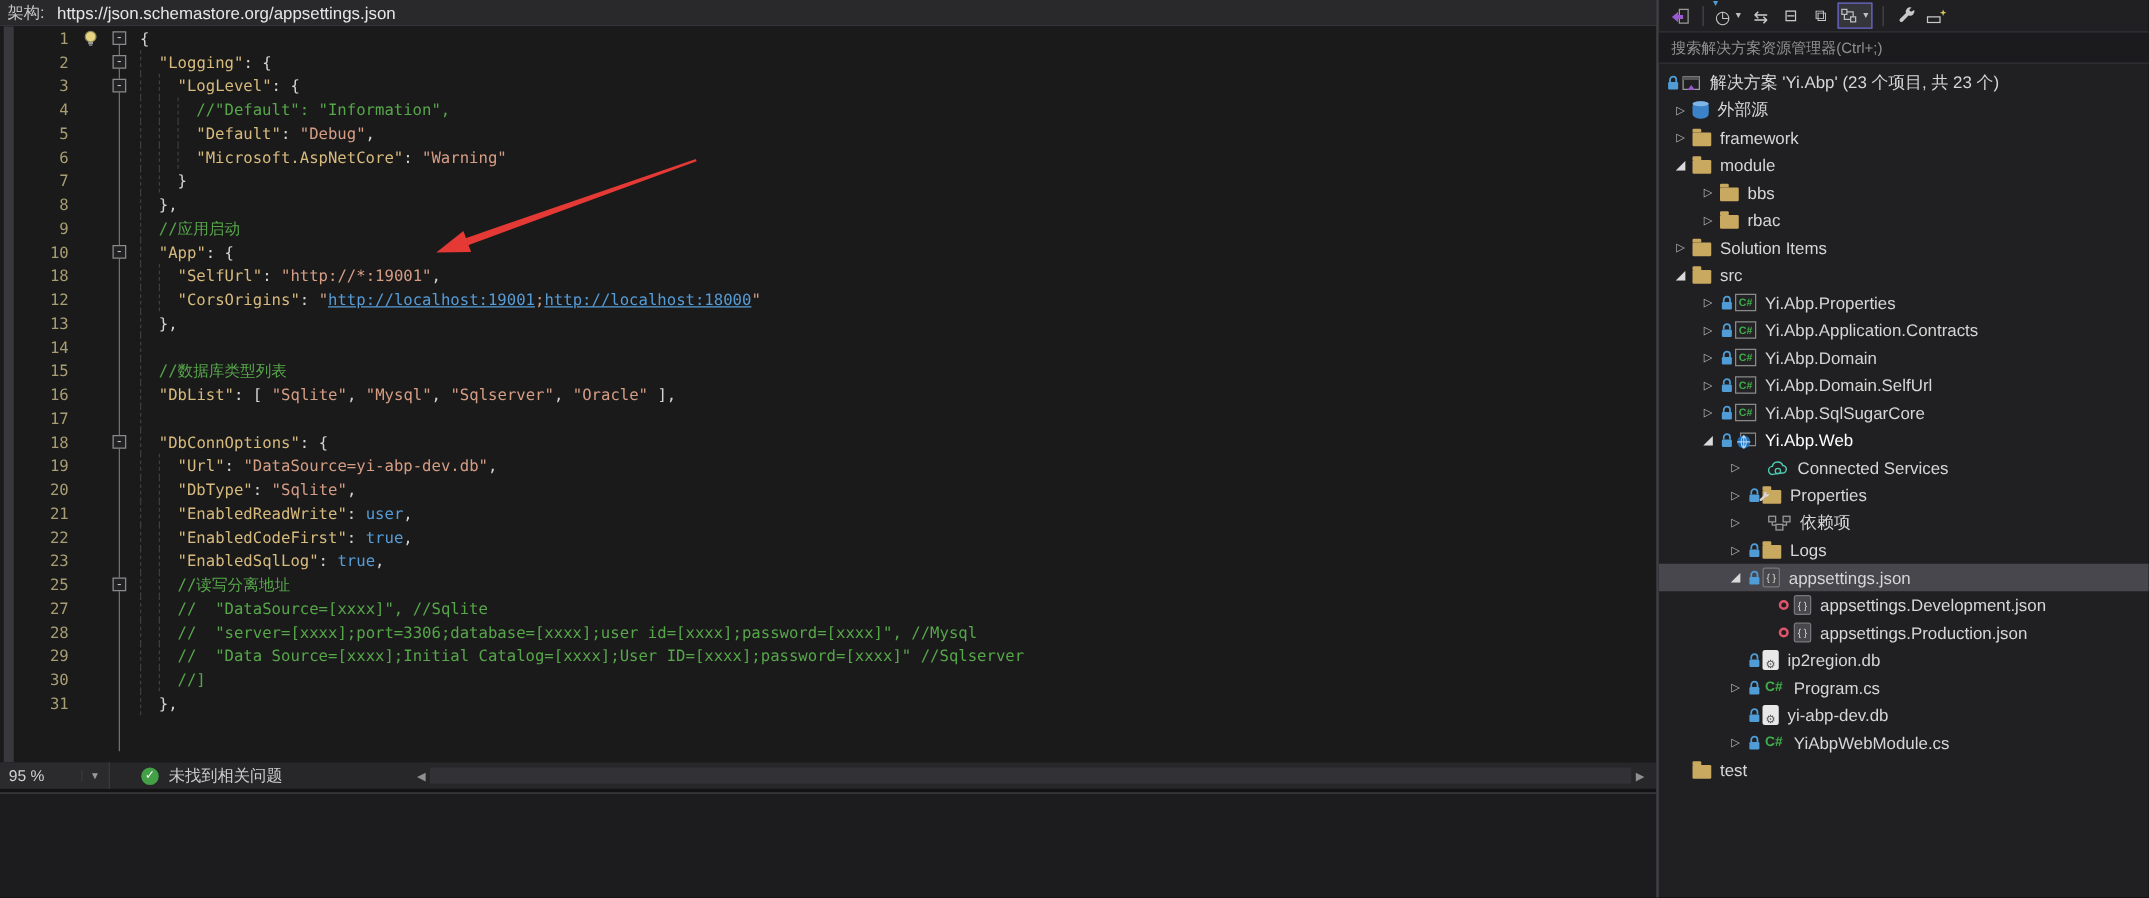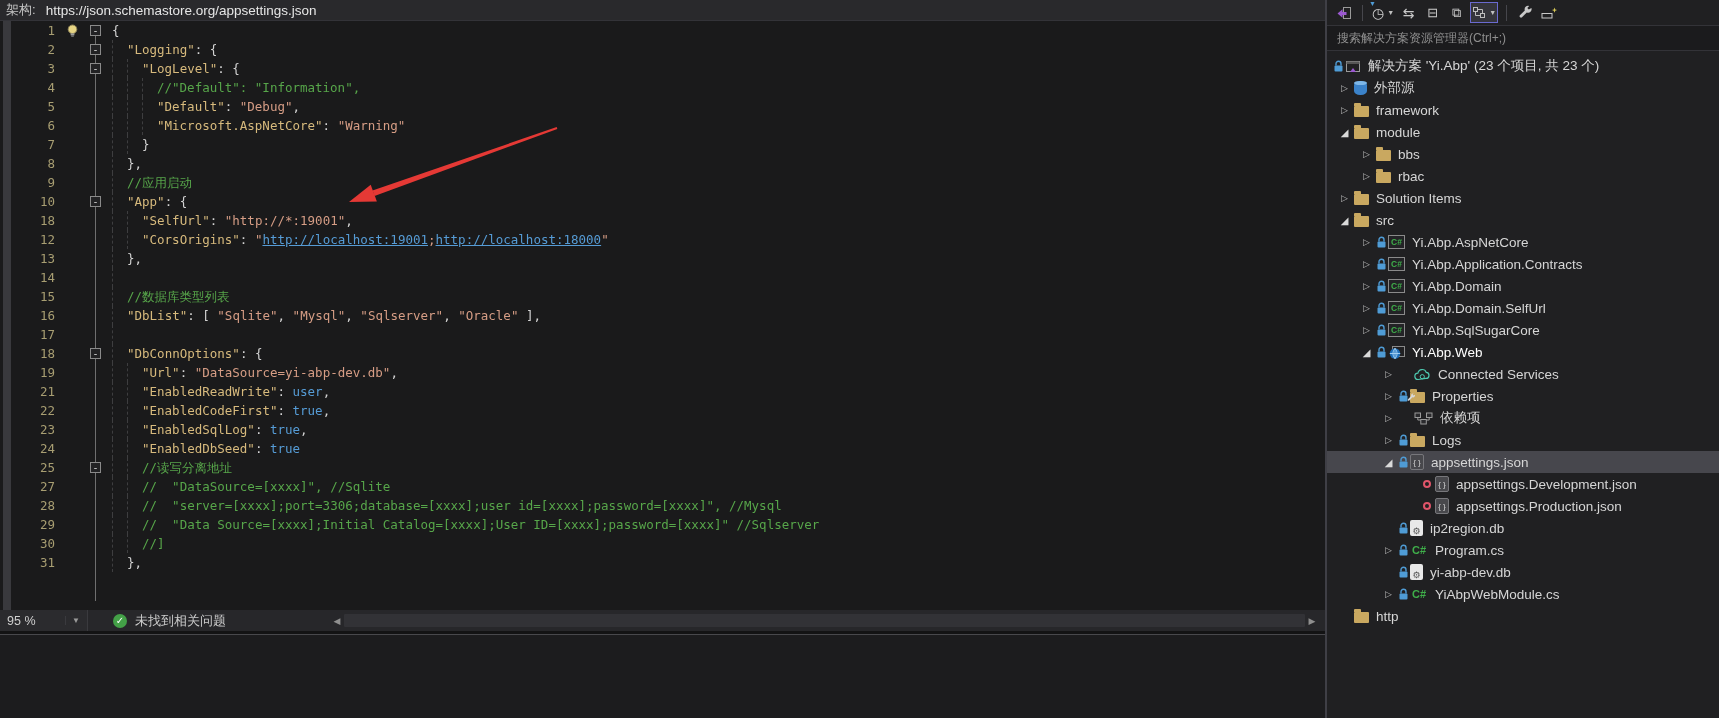--- a/index.html
+++ b/index.html
@@ -221,42 +221,42 @@
             </span>
             <span class="code" style="padding-left: 21px;"><span class="guide" style="left: 5.5px;"></span><span class="tk-k">"DbConnOptions"</span><span class="tk-p">: {</span></span>
           </div>
           <div class="line">
             <span class="ln">19</span>
             <span class="cell-b"></span>
             <span class="cell-f"></span>
             <span class="code" style="padding-left: 36px;"><span class="guide" style="left: 5.5px;"></span><span class="guide" style="left: 20.5px;"></span><span class="tk-k">"Url"</span><span class="tk-p">: </span><span class="tk-s">"DataSource=yi-abp-dev.db"</span><span class="tk-p">,</span></span>
           </div>
           <div class="line">
+            <span class="ln">20</span>
+            <span class="cell-b"></span>
+            <span class="cell-f"></span>
+            <span class="code" style="padding-left: 36px;"><span class="guide" style="left: 5.5px;"></span><span class="guide" style="left: 20.5px;"></span><span class="tk-k">"DbType"</span><span class="tk-p">: </span><span class="tk-s">"Sqlite"</span><span class="tk-p">,</span></span>
+          </div>
+          <div class="line">
             <span class="ln">21</span>
             <span class="cell-b"></span>
             <span class="cell-f"></span>
             <span class="code" style="padding-left: 36px;"><span class="guide" style="left: 5.5px;"></span><span class="guide" style="left: 20.5px;"></span><span class="tk-k">"EnabledReadWrite"</span><span class="tk-p">: </span><span class="tk-b">user</span><span class="tk-p">,</span></span>
           </div>
           <div class="line">
             <span class="ln">22</span>
             <span class="cell-b"></span>
             <span class="cell-f"></span>
             <span class="code" style="padding-left: 36px;"><span class="guide" style="left: 5.5px;"></span><span class="guide" style="left: 20.5px;"></span><span class="tk-k">"EnabledCodeFirst"</span><span class="tk-p">: </span><span class="tk-b">true</span><span class="tk-p">,</span></span>
           </div>
           <div class="line">
             <span class="ln">23</span>
             <span class="cell-b"></span>
             <span class="cell-f"></span>
             <span class="code" style="padding-left: 36px;"><span class="guide" style="left: 5.5px;"></span><span class="guide" style="left: 20.5px;"></span><span class="tk-k">"EnabledSqlLog"</span><span class="tk-p">: </span><span class="tk-b">true</span><span class="tk-p">,</span></span>
-          </div>
-          <div class="line">
-            <span class="ln">24</span>
-            <span class="cell-b"></span>
-            <span class="cell-f"></span>
-            <span class="code" style="padding-left: 36px;"><span class="guide" style="left: 5.5px;"></span><span class="guide" style="left: 20.5px;"></span><span class="tk-k">"EnabledDbSeed"</span><span class="tk-p">: </span><span class="tk-b">true</span></span>
           </div>
           <div class="line">
             <span class="ln">25</span>
             <span class="cell-b"></span>
             <span class="cell-f">
               <span class="foldbox">-</span>
             </span>
             <span class="code" style="padding-left: 36px;"><span class="guide" style="left: 5.5px;"></span><span class="guide" style="left: 20.5px;"></span><span class="tk-c">//读写分离地址</span></span>
           </div>
           <div class="line">
@@ -417,21 +417,21 @@
         </div>
         <div class="trow" style="padding-left: 30px;">
           <span class="exp">▷</span>
           <span class="ic">
             <svg width="11" height="13">
               <path d="M3 5.5V3.8a2.5 2.5 0 0 1 5 0V5.5" fill="none" stroke="#4f9cd6" stroke-width="1.4"></path>
               <rect x="1.5" y="5.5" width="8" height="6" rx="1" fill="#4f9cd6"></rect>
             </svg>
           </span>
           <span class="ic i-csproj">C#</span>
-          <span class="lbl">Yi.Abp.AspNetCore</span>
+          <span class="lbl">Yi.Abp.Properties</span>
         </div>
         <div class="trow" style="padding-left: 30px;">
           <span class="exp">▷</span>
           <span class="ic">
             <svg width="11" height="13">
               <path d="M3 5.5V3.8a2.5 2.5 0 0 1 5 0V5.5" fill="none" stroke="#4f9cd6" stroke-width="1.4"></path>
               <rect x="1.5" y="5.5" width="8" height="6" rx="1" fill="#4f9cd6"></rect>
             </svg>
           </span>
           <span class="ic i-csproj">C#</span>
@@ -603,18 +603,18 @@
               <path d="M3 5.5V3.8a2.5 2.5 0 0 1 5 0V5.5" fill="none" stroke="#4f9cd6" stroke-width="1.4"></path>
               <rect x="1.5" y="5.5" width="8" height="6" rx="1" fill="#4f9cd6"></rect>
             </svg>
           </span>
           <span class="ic i-cs">C#</span>
           <span class="lbl">YiAbpWebModule.cs</span>
         </div>
         <div class="trow" style="padding-left: 8px;">
           <span class="exp"></span>
           <span class="ic i-folder"></span>
-          <span class="lbl">http</span>
+          <span class="lbl">test</span>
         </div>
       </div>
   </div>
 
 </div>
 
 </body></html>

